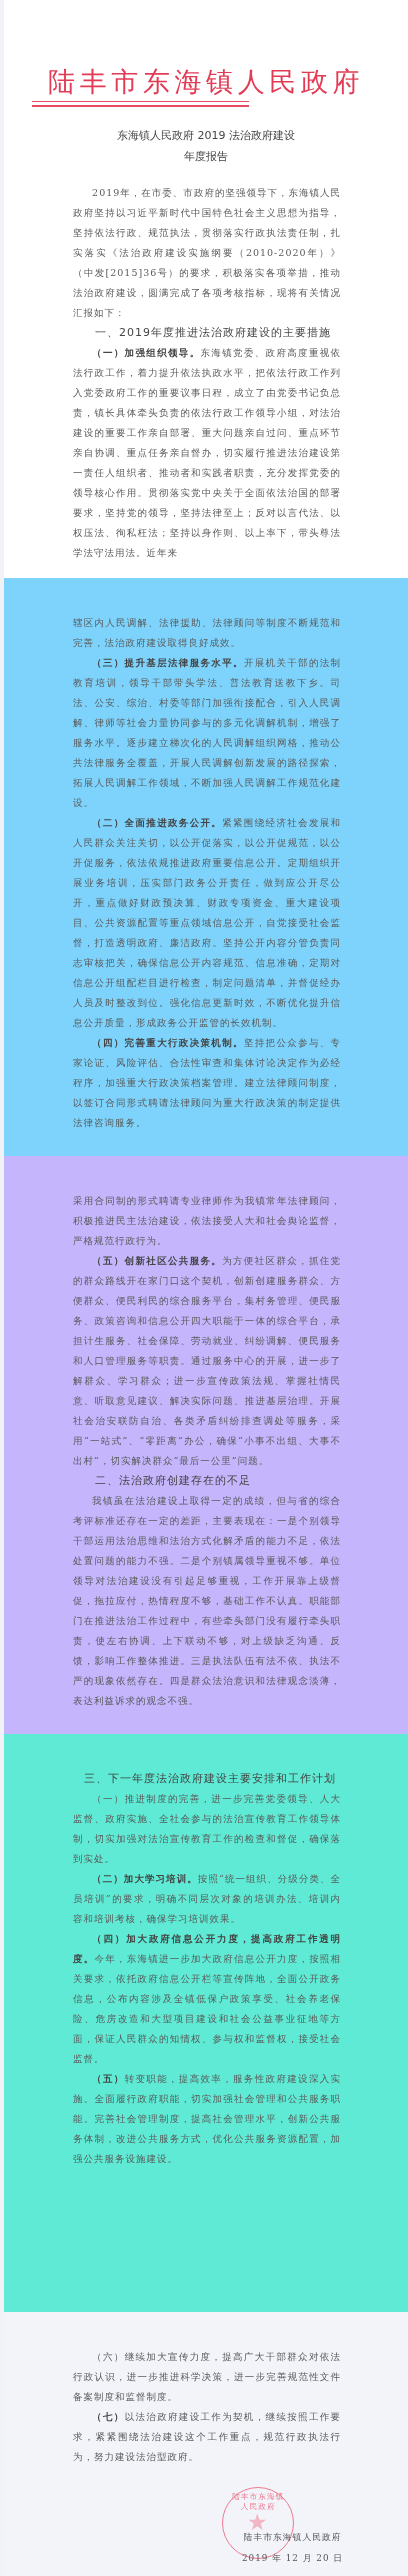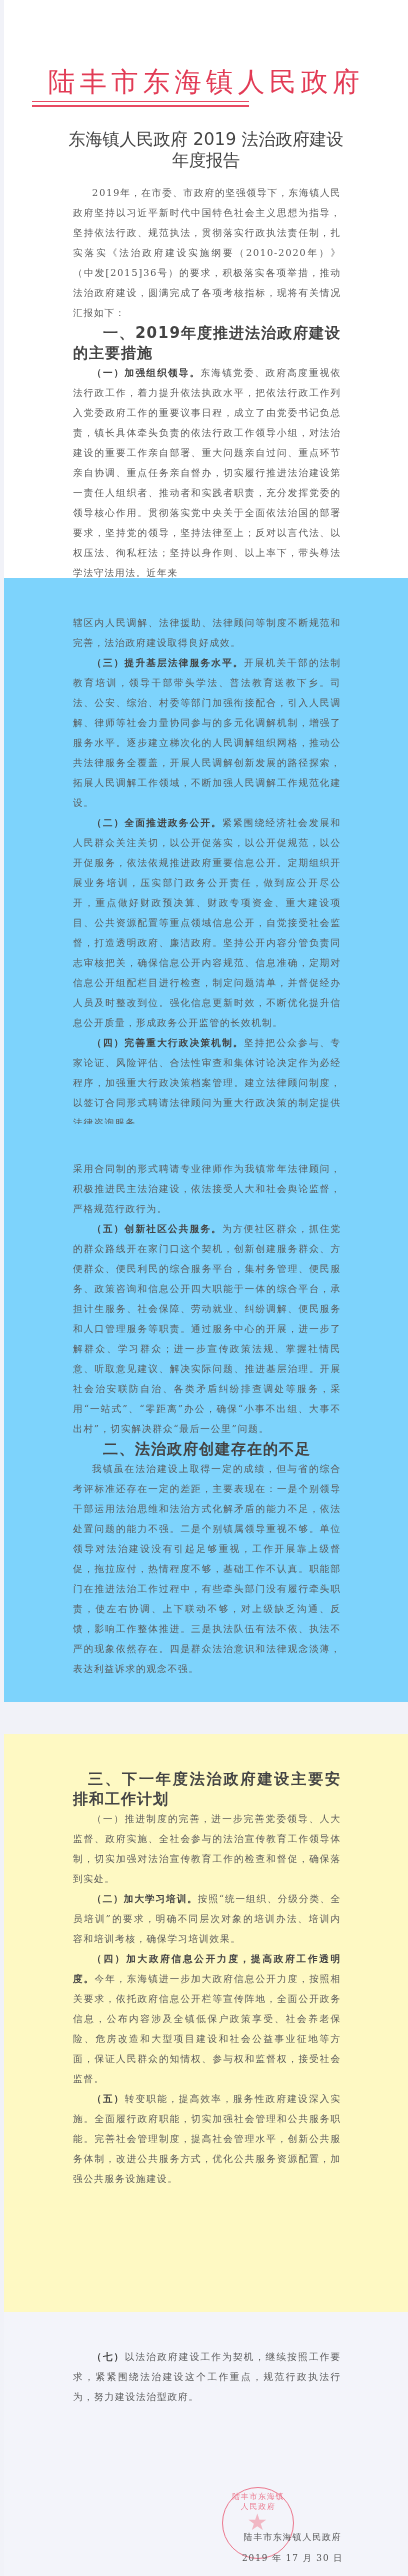--- a/index.html
+++ b/index.html
@@ -1,32 +1,32 @@
 <!DOCTYPE html>
 <html style="font-size:8.2px"><head>
 <meta charset="utf-8">
 <style>
   html, body { margin:0; padding:0; }
   body { width:409px; height:2890px; background:#f1f2f8; position:relative; overflow:hidden;
          font-family:"DejaVu Serif", "Liberation Serif", serif; color:#555; }
   .page { position:absolute; left:4.1px; width:404px; }
   .p1 { top:0; height:578px; background:#ffffff; }
   .p2 { top:578px; height:578px; background:#7dd3fc; }
-  .p3 { top:1124px; height:578px; background:#7dd3fc; }
-  .p4 { top:1734px; height:578px; background:#fef9c3; }
+  .p3 { top:1156px; height:578px; background:#c4b5fd; }
+  .p4 { top:1734px; height:578px; background:#5eead4; }
   .p5 { top:2312px; height:578px; background:#f3f4fa; }
   .redhead { position:absolute; top:64px; left:0; width:404px; text-align:center;
              font-size:27px; letter-spacing:4.6px; color:#e23b55; font-family:"DejaVu Serif", serif; font-weight:normal; }
   .rl { position:absolute; left:28px; width:217px; }
   .rl.a { top:101px; height:1px; background:#e84a62; }
   .rl.b { top:105px; height:2.1px; background:#e84a62; }
-  .title { position:absolute; left:0; width:404px; text-align:center; font-family:"DejaVu Sans", sans-serif; color:#444; font-size:17px; }
+  .title { position:absolute; left:0; width:404px; text-align:center; font-family:"DejaVu Sans", sans-serif; color:#444; font-size:11px; }
   .body-text { position:absolute; left:69px; width:268px; font-size:9.5px; line-height:20px; letter-spacing:1px; color:#5a5a5a; text-align:justify; }
   .body-text p { margin:0; text-indent:2em; }
-  .h1 { font-family:"DejaVu Sans", sans-serif; font-size:15px; color:#444; text-indent:2em;font-weight:bold; }
+  .h1 { font-family:"DejaVu Sans", sans-serif; font-size:11px; color:#444; text-indent:2em; }
   .sub { font-weight:bold; color:#444;margin-top:24px; }
   .seal { position:absolute; left:222px; top:2487px; width:70px; height:70px; border:1.5px solid #e9506a; border-radius:50%; opacity:0.75; }
   .seal-star { position:absolute; left:24px; top:20.6px; font-size:23px; color:#f1a3b2; }
   .seal-text { position:absolute; left:5.2px; top:4.1px; width:60px; text-align:center; font-size:7.7px; color:#e9506a; letter-spacing:1px; }
   .sign { position:absolute; left:242px; top:2527px; font-size:8.8px; color:#555; letter-spacing:1px; line-height:20.6px; text-align:center; }
 </style>
 </head>
 <body>
 
 <div class="page p1">
@@ -65,25 +65,26 @@
     <p class="h1" style="text-indent:1em">三、下一年度法治政府建设主要安排和工作计划</p>
     <p><span>（一）</span><span>推进制度的完善，进一步完善党委领导、人大监督、政府实施、全社会参与的法治宣传教育工作领导体制，切实加强对法治宣传教育工作的检查和督促，确保落到实处。</span></p>
     <p><span class="sub">（二）加大学习培训。</span><span>按照“统一组织、分级分类、全员培训”的要求，明确不同层次对象的培训办法、培训内容和培训考核，确保学习培训效果。</span></p>
     <p><span class="sub">（四）加大政府信息公开力度，提高政府工作透明度。</span><span>今年，东海镇进一步加大政府信息公开力度，按照相关要求，依托政府信息公开栏等宣传阵地，全面公开政务信息，公布内容涉及全镇低保户政策享受、社会养老保险、危房改造和大型项目建设和社会公益事业征地等方面，保证人民群众的知情权、参与权和监督权，接受社会监督。</span></p>
     <p><span class="sub">（五）</span><span>转变职能，提高效率，服务性政府建设深入实施。全面履行政府职能，切实加强社会管理和公共服务职能。完善社会管理制度，提高社会管理水平，创新公共服务体制，改进公共服务方式，优化公共服务资源配置，加强公共服务设施建设。</span></p>
   </div>
 </div>
 
 <div class="page p5">
   <div class="body-text" style="top:35px;">
+    <p><span>（六）</span><span>继续加大宣传力度，提高广大干部群众对依法行政认识，进一步推进科学决策，进一步完善规范性文件备案制度和监督制度。</span></p>
     <p><span class="sub">（七）</span><span>以法治政府建设工作为契机，继续按照工作要求，紧紧围绕法治建设这个工作重点，规范行政执法行为，努力建设法治型政府。</span></p>
   </div>
 </div>
 
 <div class="seal">
   <div class="seal-text">陆丰市东海镇人民政府</div>
   <div class="seal-star">★</div>
 </div>
 <div class="sign">
   <div>陆丰市东海镇人民政府</div>
-  <div>2019 年 17 月 30 日</div>
+  <div>2019 年 12 月 20 日</div>
 </div>
 
 
 </body></html>

